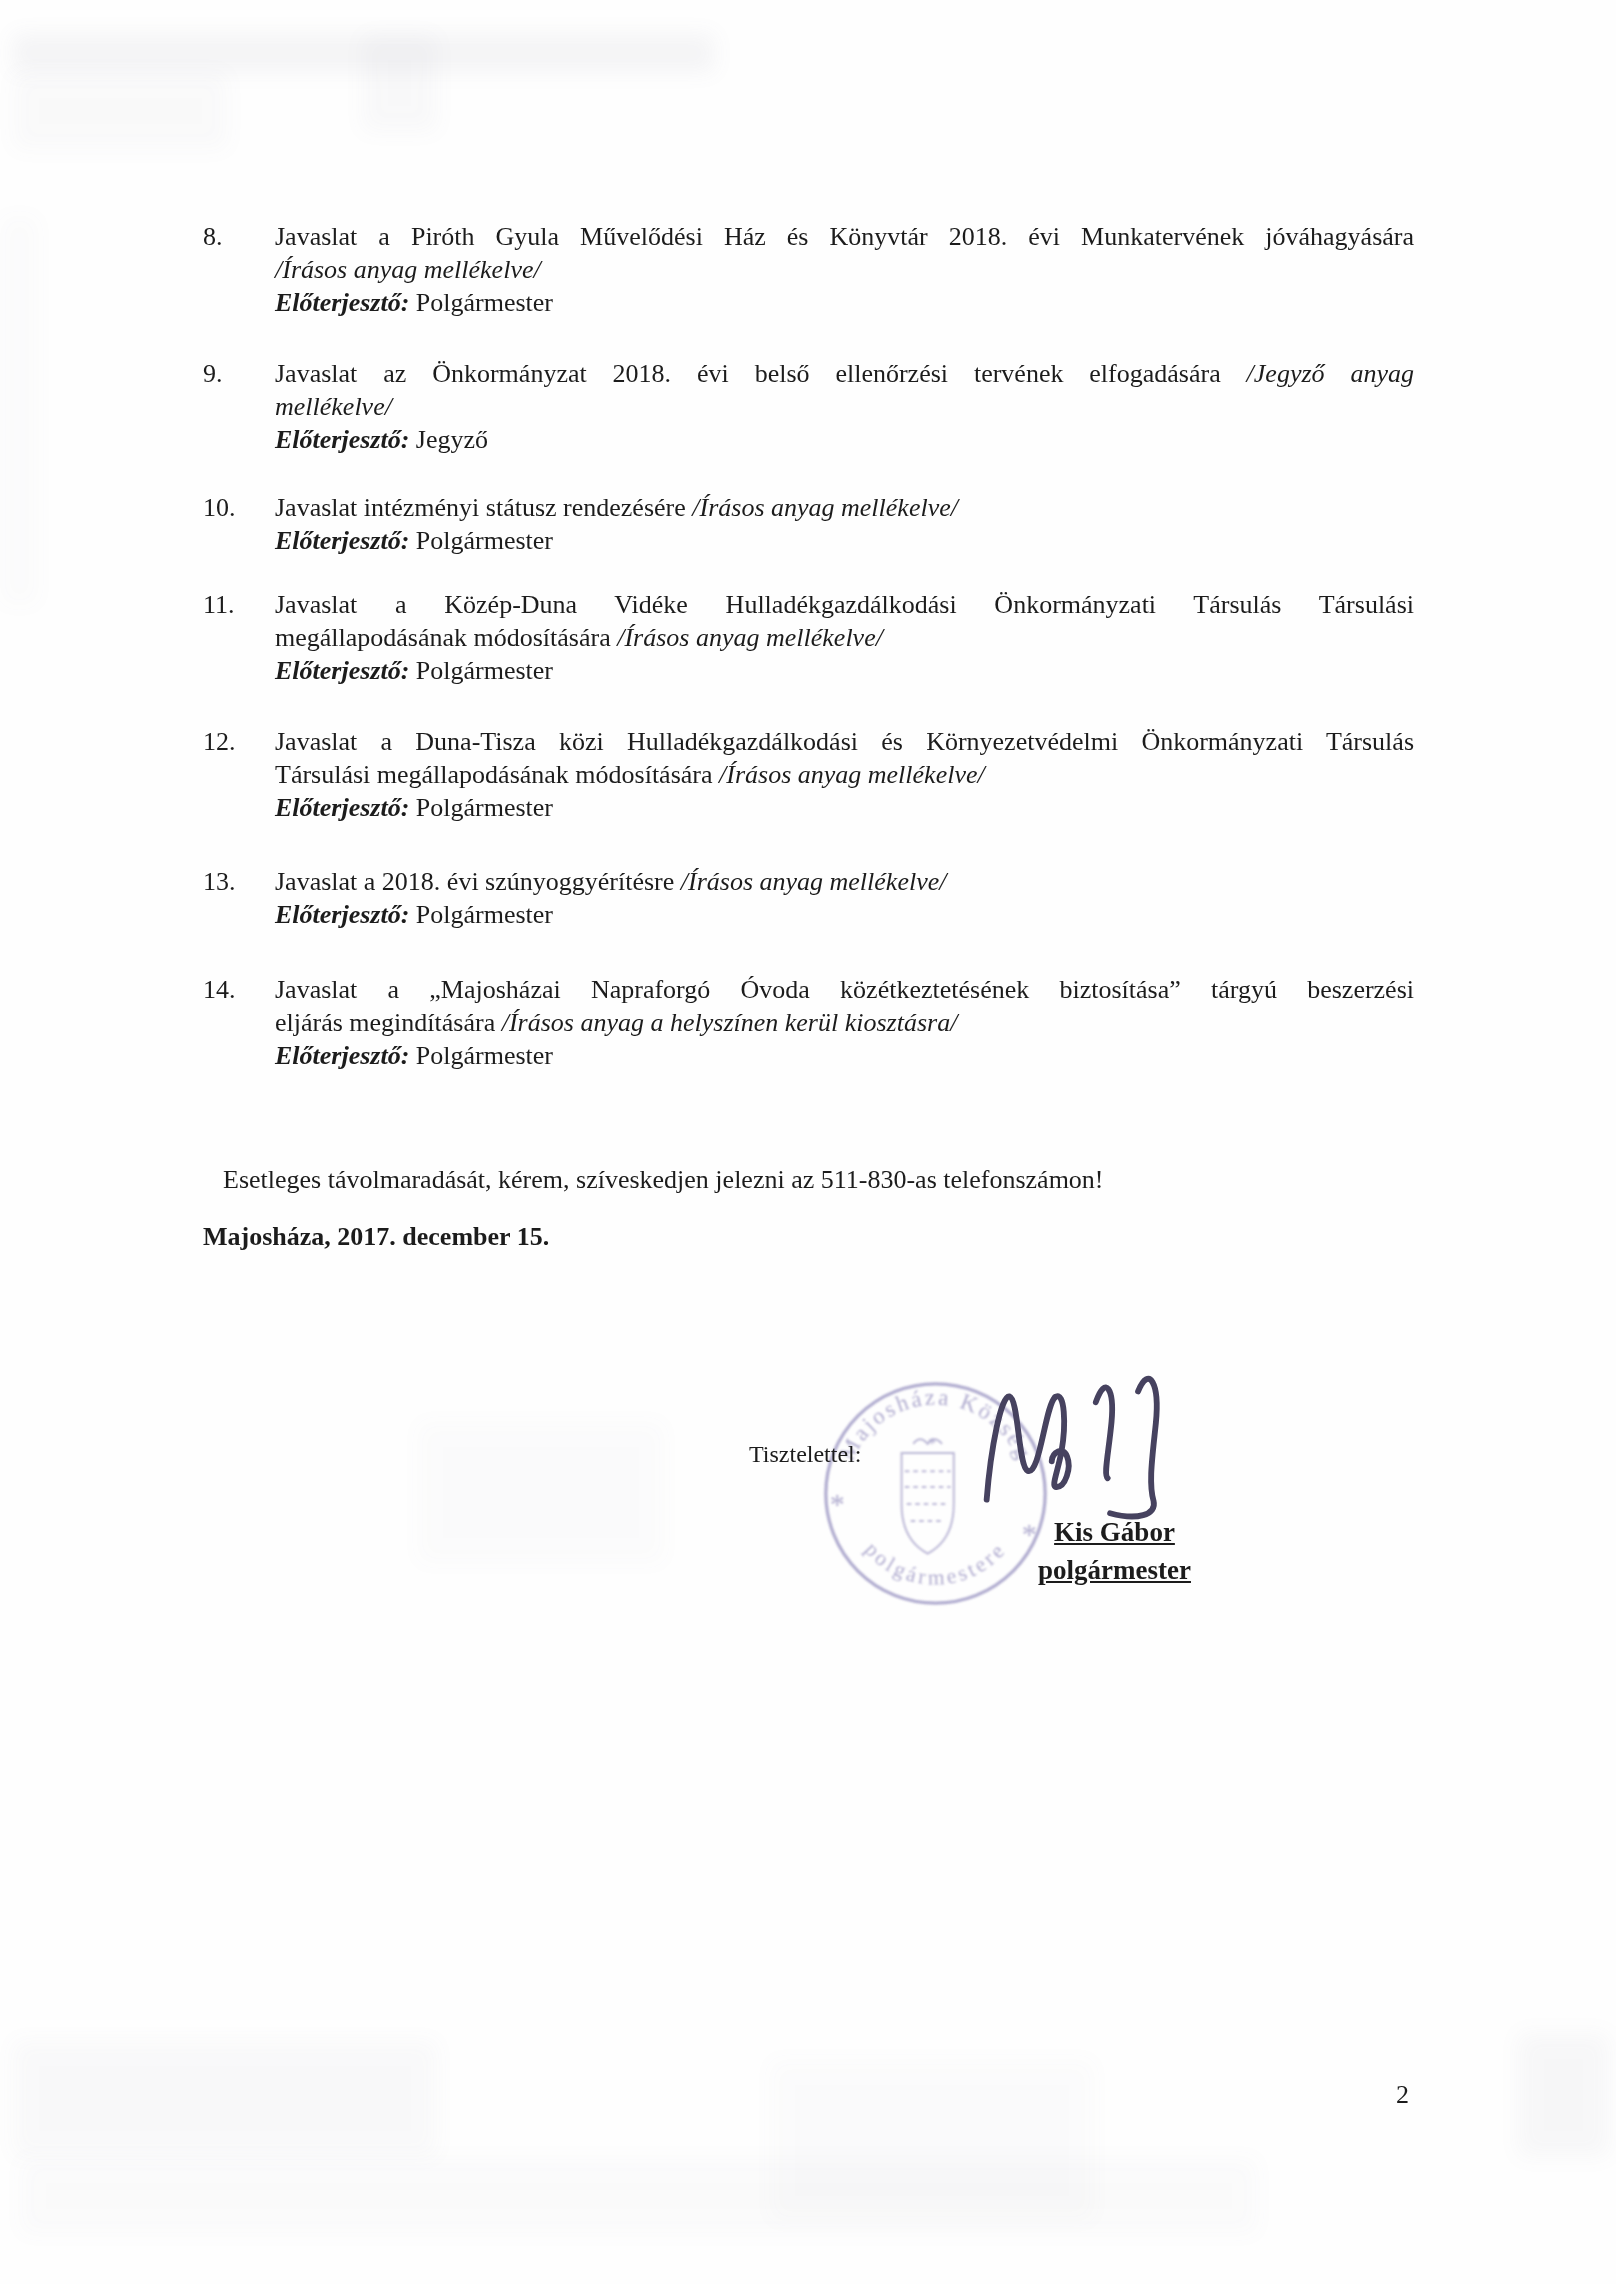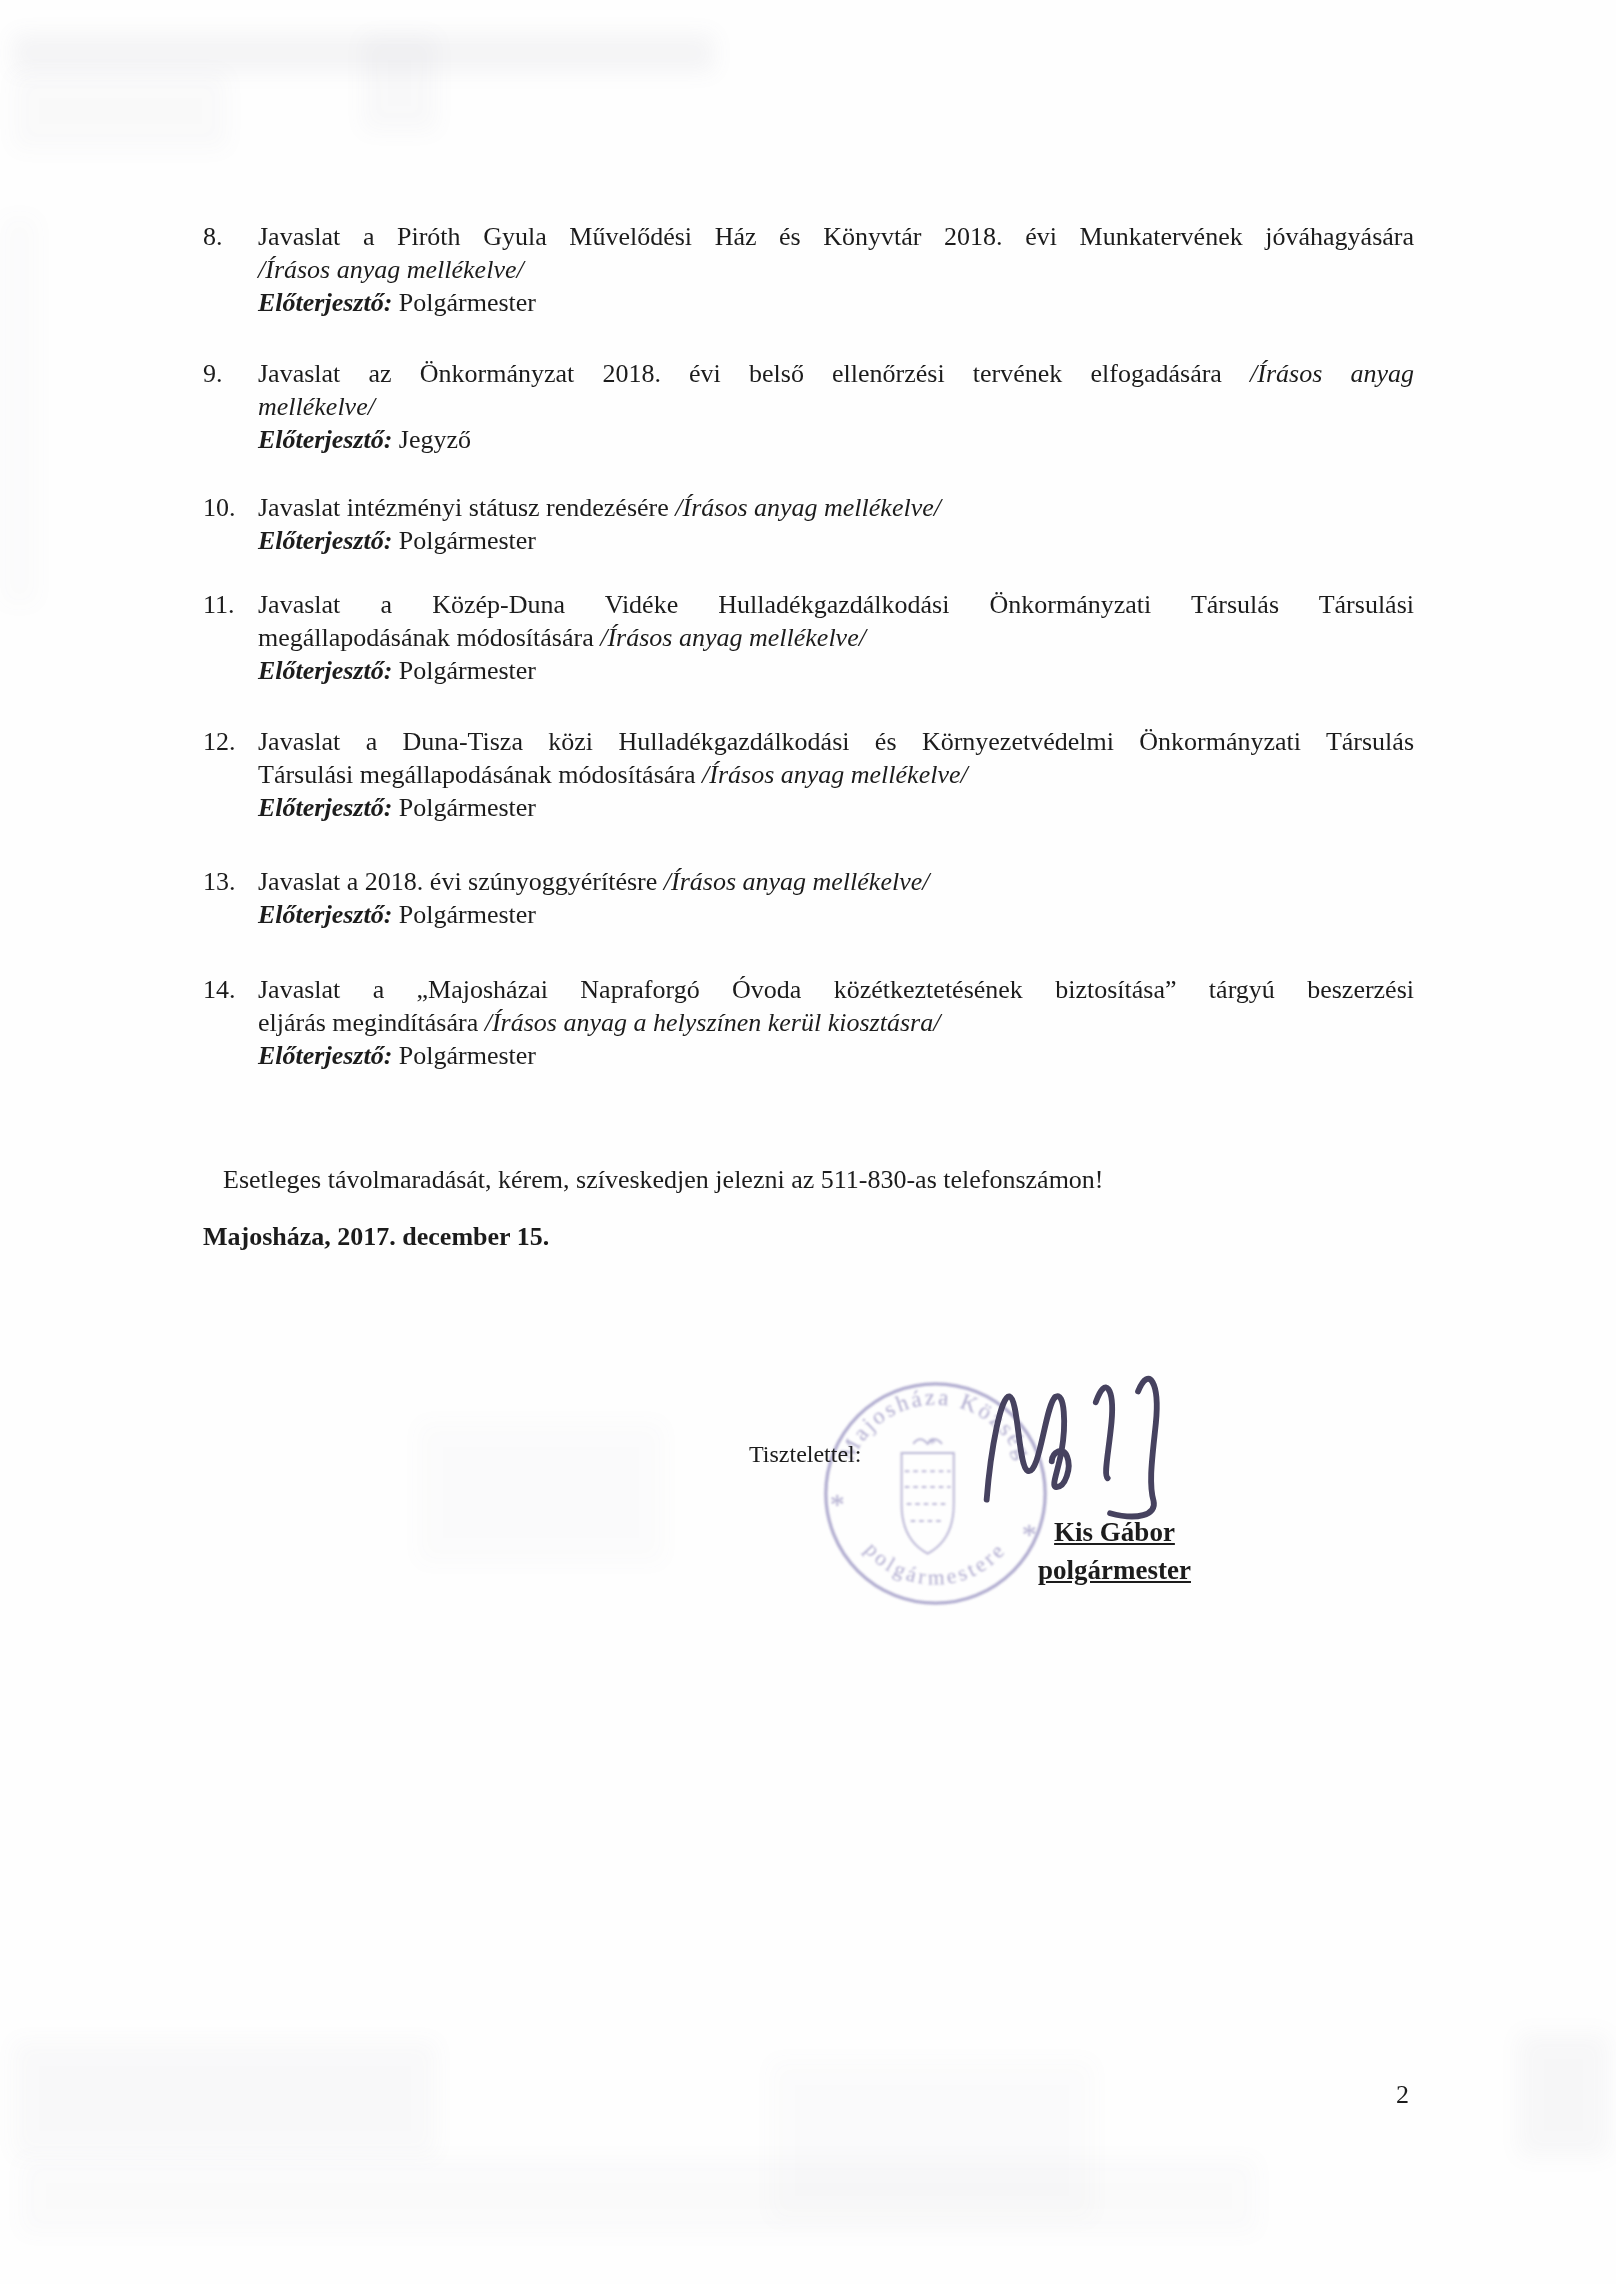--- a/index.html
+++ b/index.html
@@ -3,21 +3,21 @@
 <meta charset="utf-8">
 <style>
   html,body{margin:0;padding:0;background:#ffffff;}
   .page{
     position:relative;width:1616px;height:2284px;background:#fefefe;
     font-family:"Liberation Serif", serif;color:var(--text,#1c1c1c);overflow:hidden;
   }
   .smudge{position:absolute;background:#76768c;pointer-events:none;filter:blur(10.4px);}
   .item{position:absolute;left:203px;width:1211px;font-size:26px;line-height:33px;}
   .item .num{position:absolute;left:0;top:0;width:55px;}
-  .item .body{margin-left:55px;}
+  .item .body{margin-left:72px;}
   .tl{min-height:33px;}
   .tl.full{text-align:justify;text-align-last:justify;}
   .tl em, .presenter i{font-style:italic;}
   .presenter b{font-weight:bold;}
   .para{position:absolute;left:203px;width:1238px;font-size:26px;line-height:33px;}
   .bold{font-weight:bold;margin-top:18px;}
   .salutation{position:absolute;left:749px;top:1441px;font-size:24px;font-weight:normal;z-index:3;}
   .sig-name{position:absolute;left:1010px;top:1513px;width:209px;text-align:center;
             font-weight:bold;font-size:27px;line-height:38px;z-index:3;text-decoration:underline;}
   .stamp{position:absolute;left:818px;top:1376px;z-index:2;opacity:.88;}
@@ -44,21 +44,21 @@
     <div class="body">
       <div class="tl full"><span>Javaslat a Piróth Gyula Művelődési Ház és Könyvtár 2018. évi Munkatervének jóváhagyására</span></div>
       <div class="tl"><em>/Írásos anyag mellékelve/</em></div>
       <div class="presenter"><b><i>Előterjesztő:</i></b><span> Polgármester</span></div>
     </div>
   </div>
 
   <div class="item" style="top:357px;">
     <span class="num">9.</span>
     <div class="body">
-      <div class="tl full"><span>Javaslat az Önkormányzat 2018. évi belső ellenőrzési tervének elfogadására </span><em>/Írásos anyag</em></div>
+      <div class="tl full"><span>Javaslat az Önkormányzat 2018. évi belső ellenőrzési tervének elfogadására </span><em>/Jegyző anyag</em></div>
       <div class="tl"><em>mellékelve/</em></div>
       <div class="presenter"><b><i>Előterjesztő:</i></b><span> Jegyző</span></div>
     </div>
   </div>
 
   <div class="item" style="top:491px;">
     <span class="num">10.</span>
     <div class="body">
       <div class="tl"><span>Javaslat intézményi státusz rendezésére </span><em>/Írásos anyag mellékelve/</em></div>
       <div class="presenter"><b><i>Előterjesztő:</i></b><span> Polgármester</span></div>

